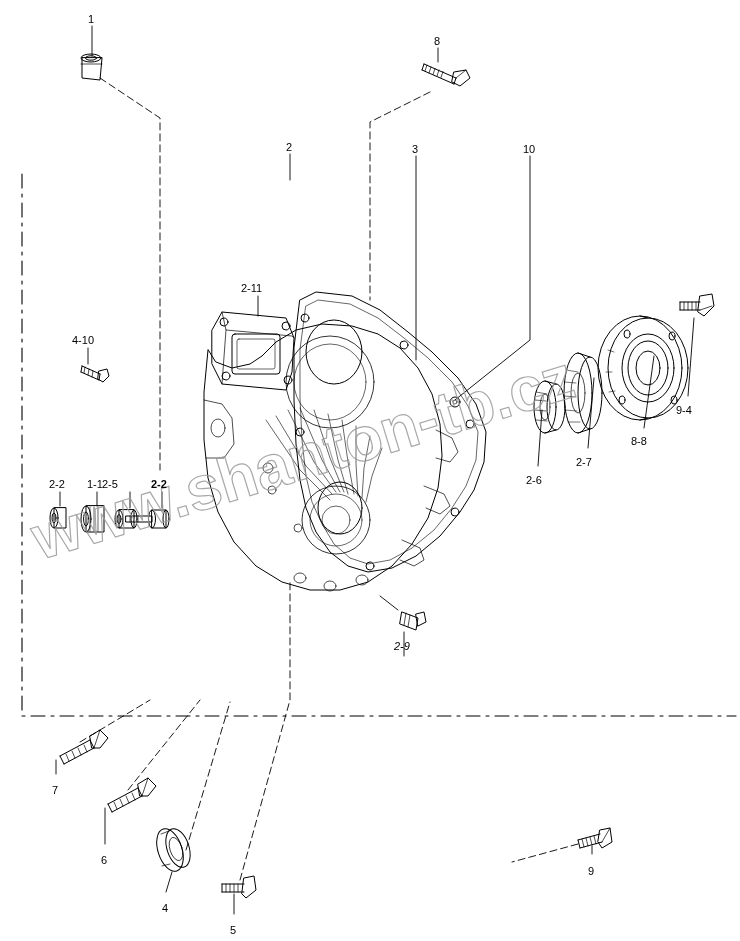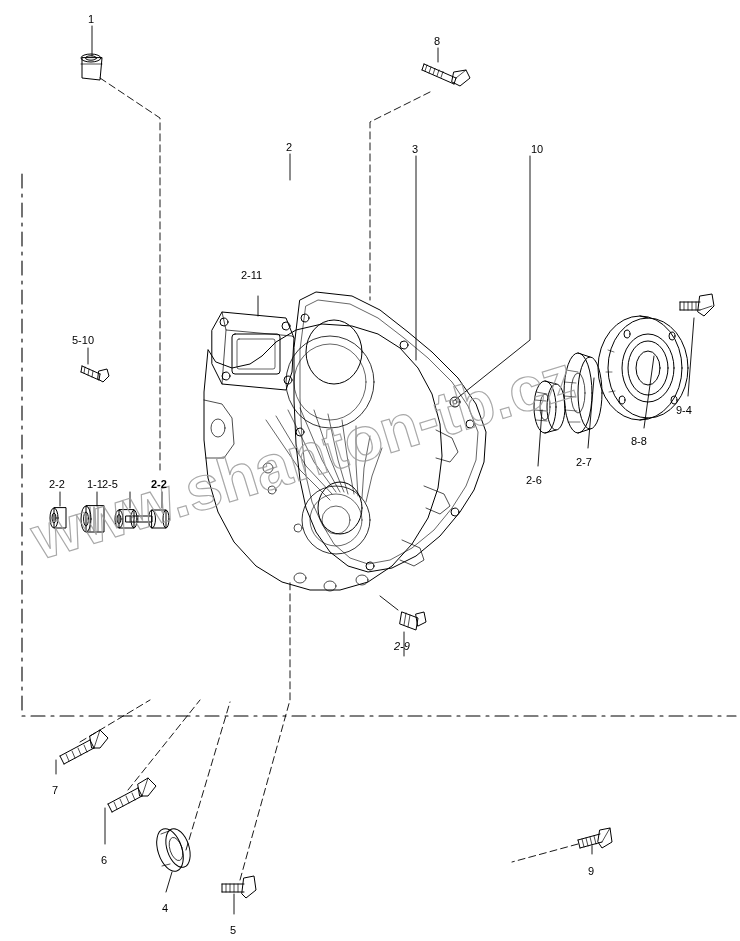--- a/index.html
+++ b/index.html
@@ -323,23 +323,23 @@
   </svg>
 
   <svg id="watermark" viewBox="0 0 740 941" xmlns="http://www.w3.org/2000/svg">
     <text class="wm-text" x="40" y="560" transform="rotate(-17 40 560)">www.shanton-tb.cz</text>
   </svg>
 
   <div class="lbl" style="left:88px;  top:14px;">1</div>
   <div class="lbl" style="left:434px; top:36px;">8</div>
   <div class="lbl" style="left:286px; top:142px;">2</div>
   <div class="lbl" style="left:412px; top:144px;">3</div>
-  <div class="lbl" style="left:523px; top:144px;margin-left:8px;">10</div>
-  <div class="lbl" style="left:241px; top:270px;">2-11</div>
-  <div class="lbl" style="left:72px;  top:335px;">5-10</div>
+  <div class="lbl" style="left:523px; top:144px;">10</div>
+  <div class="lbl" style="left:241px; top:283px;">2-11</div>
+  <div class="lbl" style="left:72px;  top:335px;">4-10</div>
   <div class="lbl" style="left:676px; top:405px;">9-4</div>
   <div class="lbl" style="left:631px; top:436px;">8-8</div>
   <div class="lbl" style="left:576px; top:457px;text-align:right;">2-7</div>
   <div class="lbl" style="left:526px; top:475px;">2-6</div>
   <div class="lbl" style="left:49px;  top:479px;">2-2</div>
   <div class="lbl" style="left:87px;  top:479px;">1-1</div>
   <div class="lbl" style="left:102px; top:479px;">2-5</div>
   <div class="lbl" style="left:151px; top:479px;font-weight:bold;">2-2</div>
   <div class="lbl" style="left:394px; top:641px;font-style:italic;">2-9</div>
   <div class="lbl" style="left:52px;  top:785px;">7</div>

